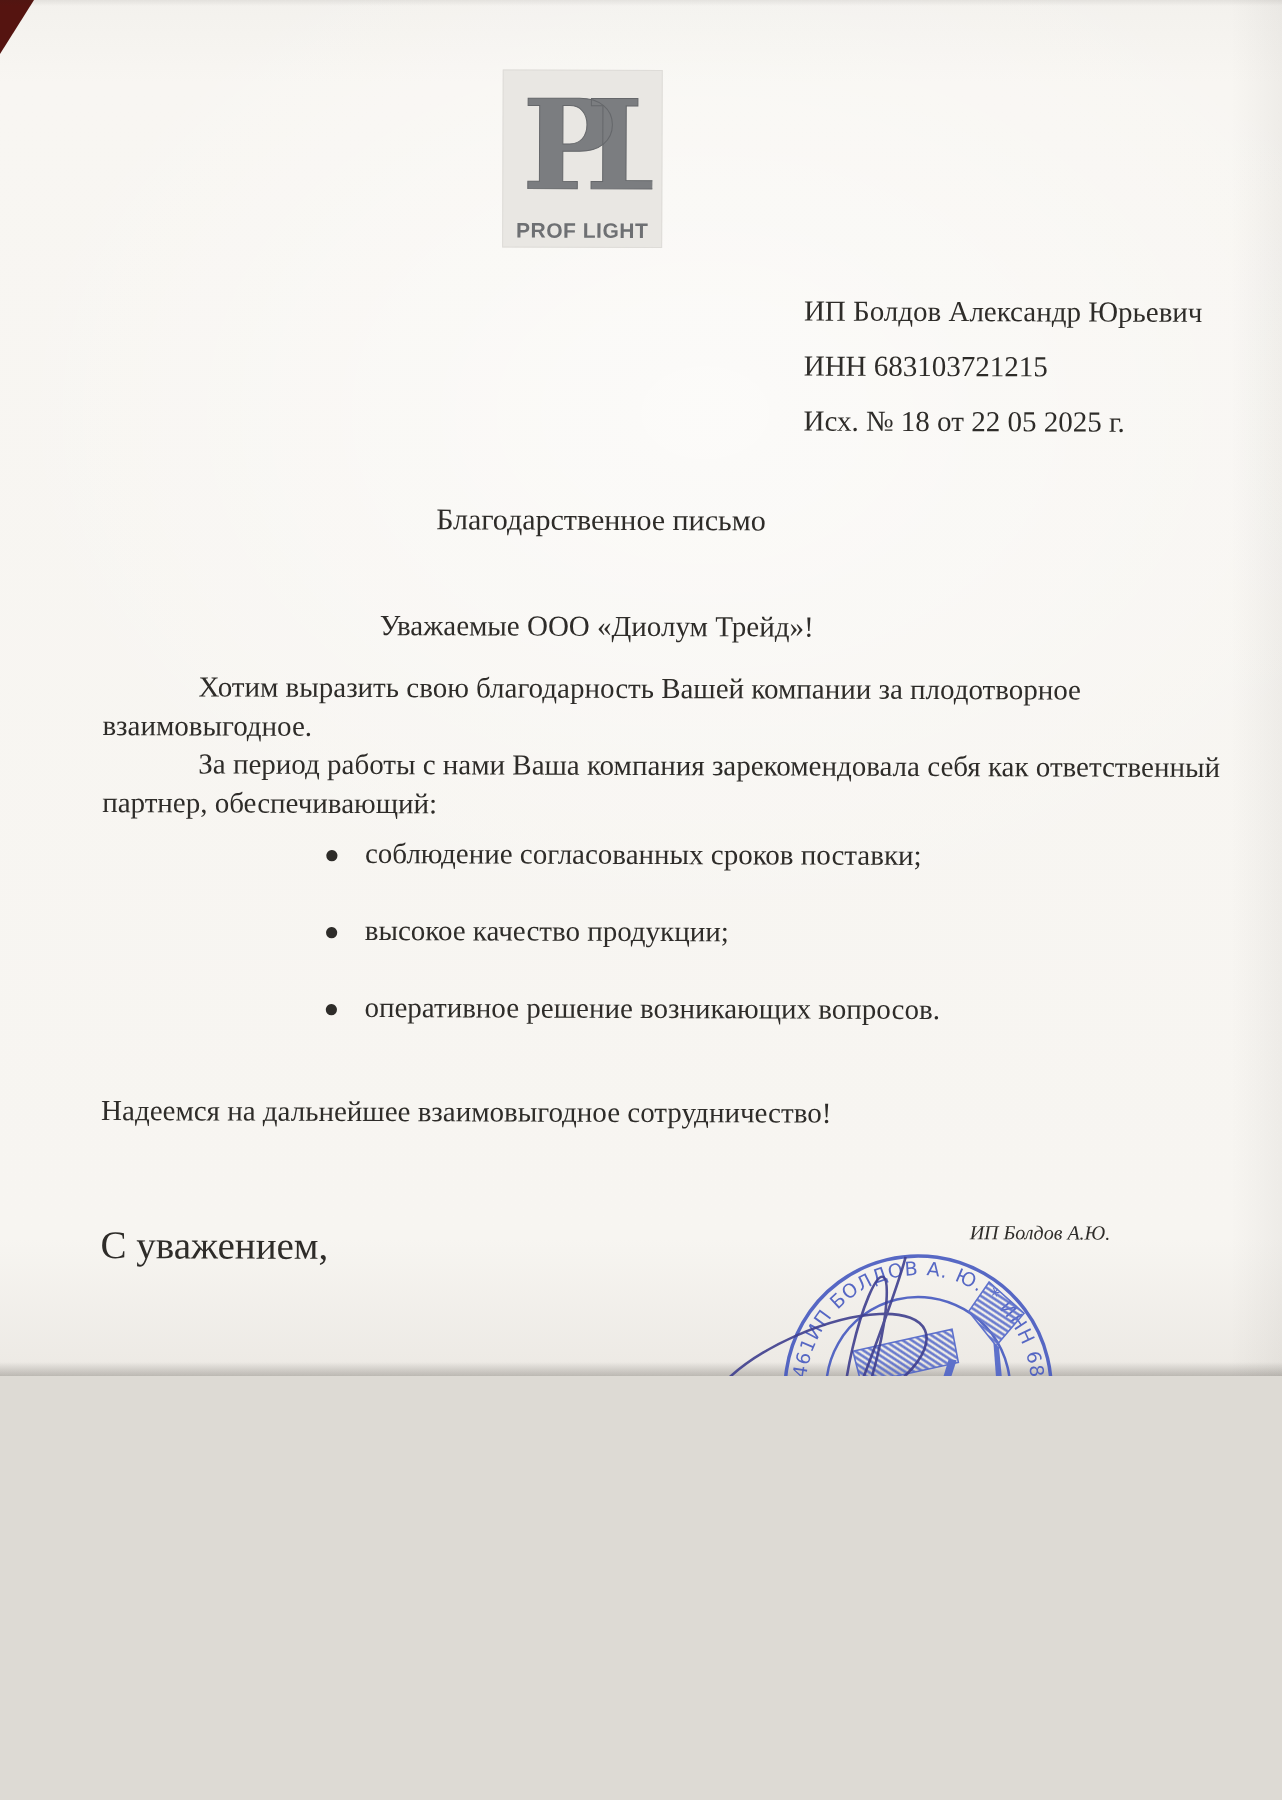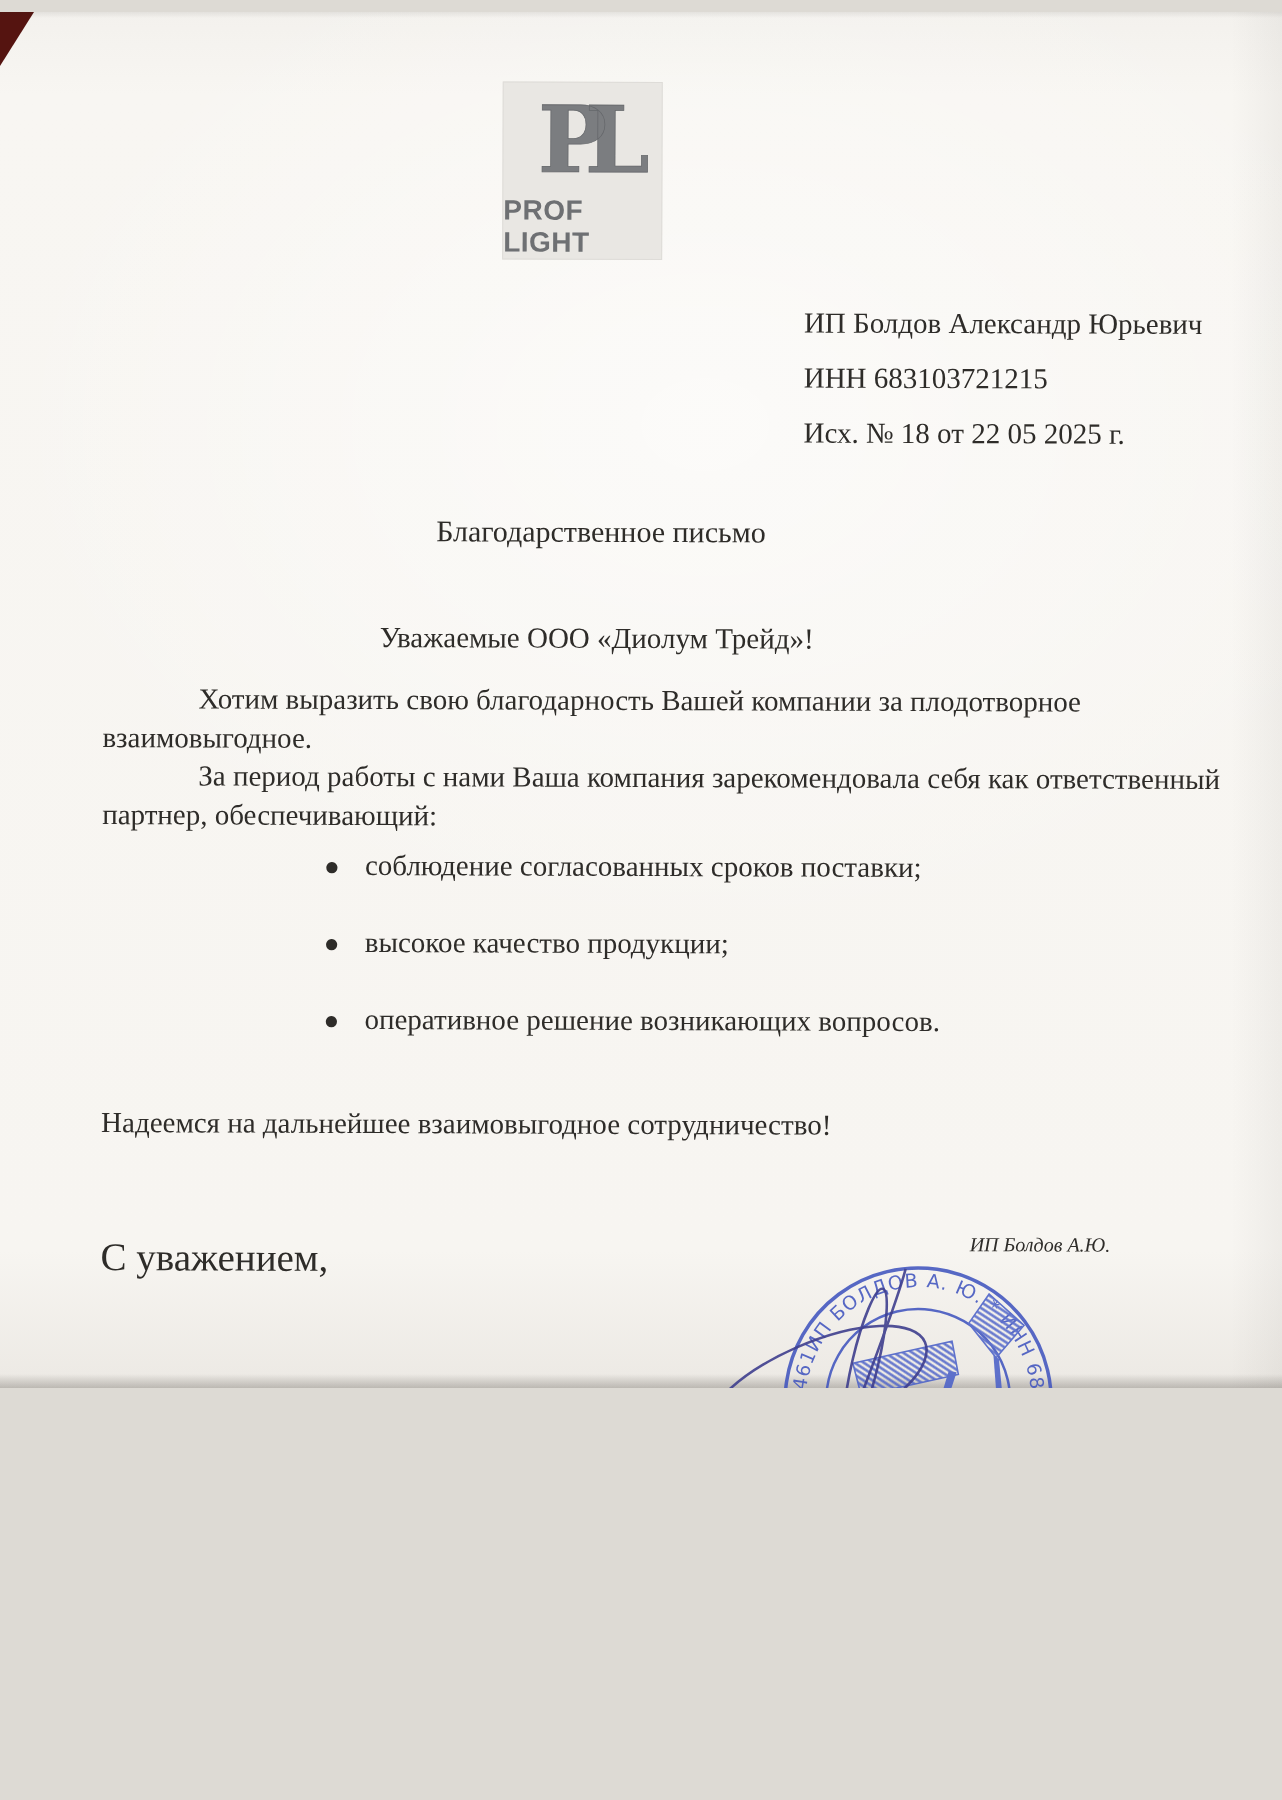--- a/index.html
+++ b/index.html
@@ -1,19 +1,19 @@
 <!DOCTYPE html>
 <html><head>
 <meta charset="utf-8">
 <style>
   html,body{margin:0;padding:0;background:#dddad4;}
   .page{
     position:relative;
     width:1282px;height:1376px;
-    margin:12px auto;
+    margin:0 auto;
     overflow:hidden;
     background:
       radial-gradient(1100px 800px at 55% 30%, rgba(255,255,255,.55), rgba(255,255,255,0) 65%),
       linear-gradient(90deg, rgba(0,0,0,0) 96%, rgba(60,55,50,.05)),
       linear-gradient(180deg, #f3f1ed 0%, #f8f6f2 6%, #f7f5f1 90%, #edeae5 99%, #e2dfda 100%);
     font-family:"Liberation Serif", serif;
     color:#2e2c29;
   }
   .corner-mark{
     position:absolute;left:0;top:0;width:34px;height:54px;
@@ -26,21 +26,21 @@
     background:linear-gradient(0deg, rgba(90,85,78,.28), rgba(90,85,78,0));}
 
   .logo-box{
     position:absolute;left:503px;top:70px;width:158px;height:176px;
     background:#e9e7e3;border:1px solid #dedcd8;
     display:flex;flex-direction:column;align-items:center;justify-content:flex-start;
   }
   .logo-mono{margin-top:6px;}
   .logo-name{
     font-family:"Liberation Sans", sans-serif;font-weight:bold;
-    font-size:28px;letter-spacing:.5px;color:#6e7073;margin-top:2px;
+    font-size:21px;letter-spacing:.5px;color:#6e7073;margin-top:2px;
   }
 
   .sender{position:absolute;left:805px;top:283px;font-size:29px;line-height:55px;white-space:nowrap;}
 
   .title{position:absolute;left:438px;top:503px;font-size:30px;white-space:nowrap;}
   .salutation{position:absolute;left:382px;top:610px;font-size:29px;white-space:nowrap;}
 
   .body-line{position:absolute;left:105px;font-size:29px;white-space:nowrap;}
   .indent{padding-left:96px;}
 

